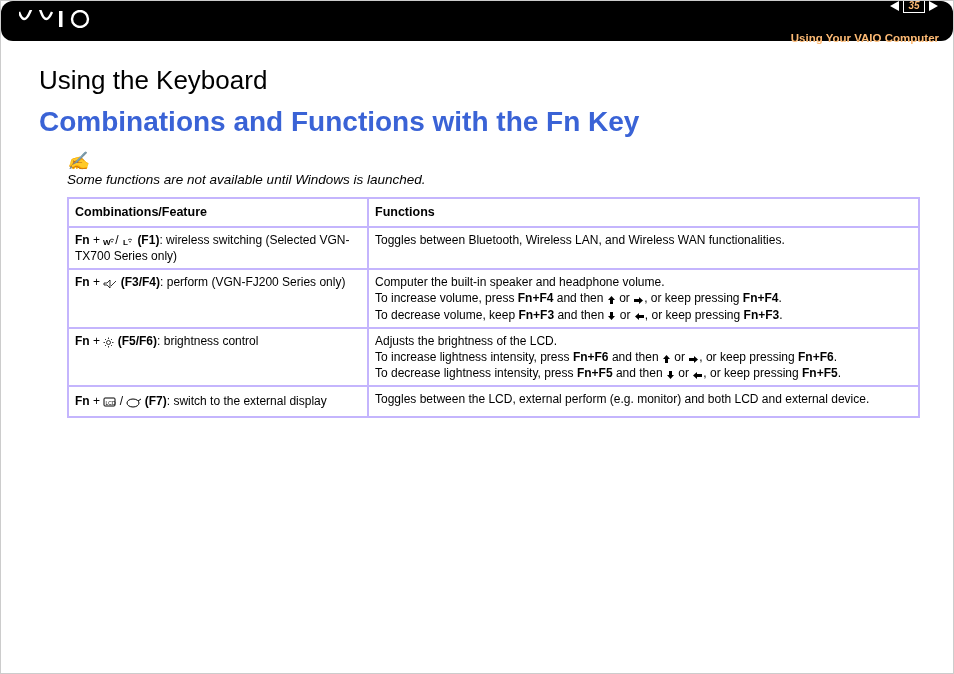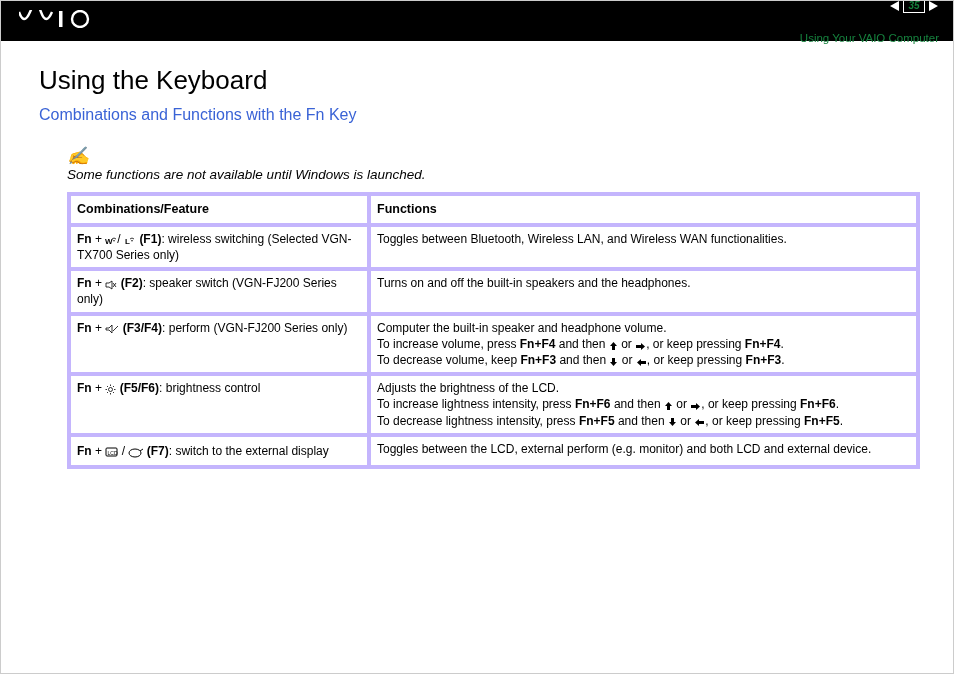--- a/index.html
+++ b/index.html
@@ -8,25 +8,26 @@
     height: 674px;
     font-family: Arial, Helvetica, sans-serif;
     background: #fff;
     color: #000;
     position: relative;
     border: 1px solid #ccc;
   }
   .header-bar {
     height: 40px;
     background: #000;
-    color: #15803d;
+    color: #fdba74;
     display: flex;
     align-items: center;
     justify-content: space-between;
     padding: 0 14px 0 18px;
+    border-radius: 12px;
   }
   .logo {
     font-family: Arial, sans-serif;
     font-size: 22px;
     letter-spacing: 1px;
     font-weight: 300;
   }
   .header-right { text-align: right; }
   .page-nav {
     display: flex;
@@ -43,40 +44,40 @@
     display: inline-flex;
     align-items: center;
     justify-content: center;
     font-size: 10px;
     font-style: italic;
     font-weight: bold;
     padding: 0 3px;
   }
   .section-label {
     font-size: 11.5px;
-    font-weight: normal;
+    font-weight: bold;
     margin-top: 19px;
   }
   .content {
     padding: 24px 56px 0 38px;
   }
   .h1 {
     font-size: 26px;
     font-weight: 400;
     margin-bottom: 10px;
   }
   .intro {
     font-size: 14.5px;
     margin-bottom: 18px;
   }
   .h2 {
     color: #3a63d6;
-    font-size: 16px;
-    font-weight: 400;
-    margin-bottom: 23px;
+    font-size: 28px;
+    font-weight: 700;
+    margin-bottom: 14px;
   }
   .note-block {
     margin-left: 28px;
     margin-bottom: 10px;
   }
   .note-icon {
     color: #3a63d6;
     font-size: 18px;
     font-style: italic;
     line-height: 1;
@@ -88,21 +89,21 @@
     font-style: italic;
   }
   table {
     border-collapse: collapse;
     width: 853px;
     margin-left: 28px;
     font-size: 12px;
     line-height: 1.35;
   }
   th, td {
-    border: 4px solid #c4b5fd;
+    border: 2px solid #c4b5fd;
     padding: 4px 6px;
     text-align: left;
     vertical-align: top;
   }
   th {
     font-weight: bold;
     font-size: 12.5px;
     padding-top:5px;
     padding-bottom:5px;
   }
@@ -173,32 +174,20 @@
               </svg></span>/
         <span class="sym"><svg class="inline" width="12" height="10">
                 <text x="1" y="8" font-size="8" font-weight="bold">L</text>
                 <path d="M6 3 Q8 1 10 3 M7 5 Q8 4 9 5" stroke="#000" stroke-width="0.8" fill="none"></path>
               </svg></span>
         <span class="b">(F1)</span><span>: wireless switching (Selected VGN-TX700 Series only)</span>
       </td>
       <td>Toggles between Bluetooth, Wireless LAN, and Wireless WAN functionalities.</td>
     </tr>
 
-    <tr>
-      <td>
-        <span class="b">Fn</span> + 
-        <span class="sym"><svg class="inline" width="12" height="10">
-                <polygon points="1,3 4,3 7,1 7,9 4,7 1,7" fill="none" stroke="#000" stroke-width="0.8"></polygon>
-                <line x1="8" y1="3" x2="11" y2="7" stroke="#000" stroke-width="0.8"></line>
-                <line x1="11" y1="3" x2="8" y2="7" stroke="#000" stroke-width="0.8"></line>
-              </svg></span>
-        <span class="b">(F2)</span><span>: speaker switch (VGN-FJ200 Series only)</span>
-      </td>
-      <td>Turns on and off the built-in speakers and the headphones.</td>
-    </tr>
 
     <tr>
       <td>
         <span class="b">Fn</span> + 
         <span class="sym"><svg class="inline" width="14" height="10">
                 <polygon points="1,4 4,4 7,1 7,9 4,6 1,6" fill="none" stroke="#000" stroke-width="0.8"></polygon>
                 <line x1="8" y1="7" x2="13" y2="2" stroke="#000" stroke-width="0.8"></line>
               </svg></span>
         <span class="b">(F3/F4)</span><span>: perform (VGN-FJ200 Series only)</span>
       </td>

